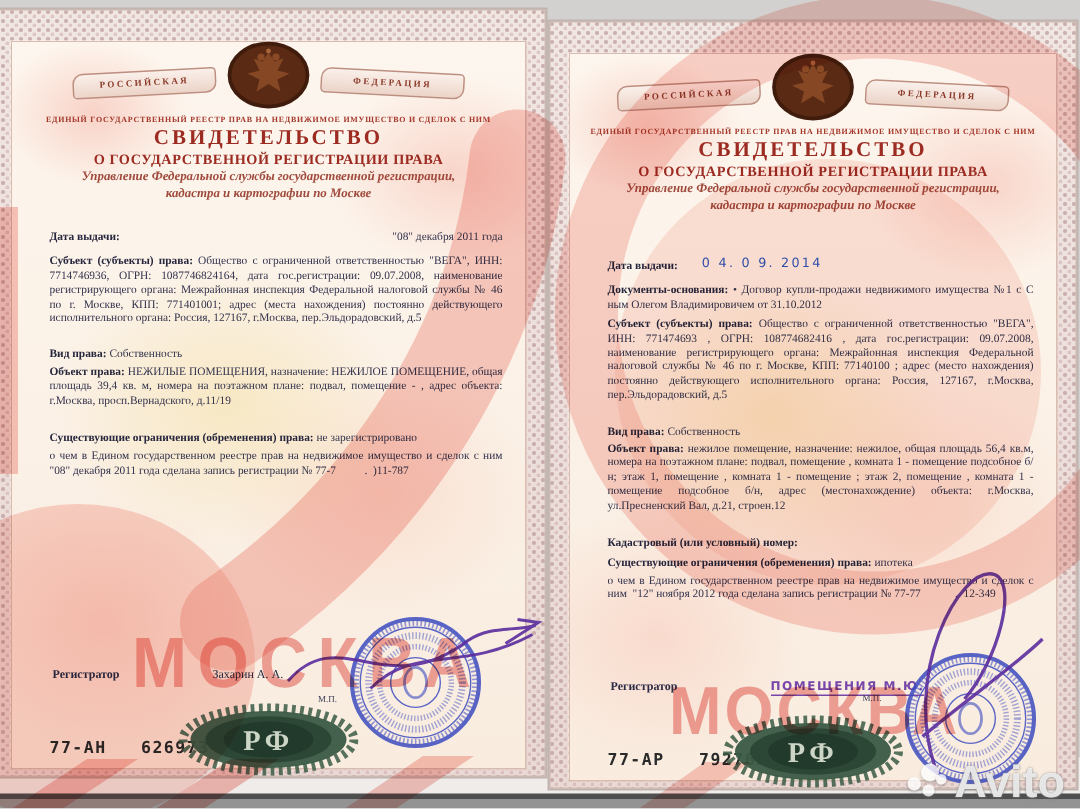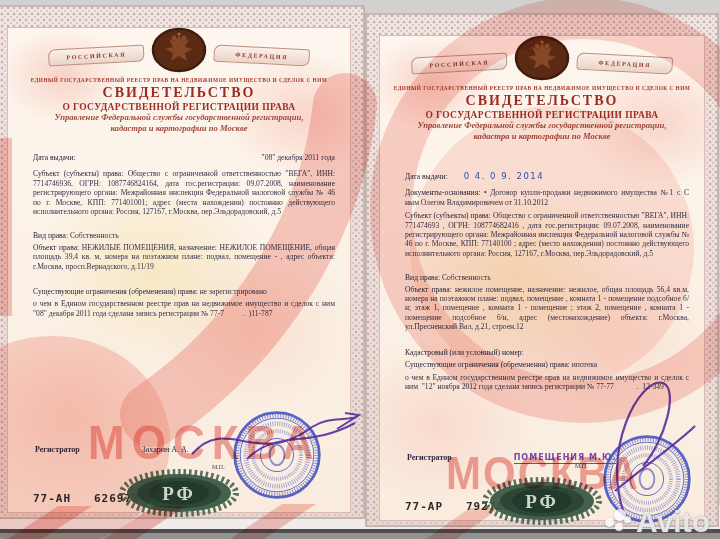--- a/index.html
+++ b/index.html
@@ -41,21 +41,21 @@
   .registry{margin-top:4px;text-align:center;font-weight:bold;font-size:5.3px;letter-spacing:.5px;color:#a5392c;}
   .title{margin-top:2px;text-align:center;font-weight:bold;font-size:14px;letter-spacing:2px;color:#9c2b22;}
   .subtitle{margin-top:1px;text-align:center;font-weight:bold;font-size:9.5px;letter-spacing:.4px;color:#9c2b22;}
   .auth{text-align:center;font-weight:bold;font-size:8.6px;color:#a04a3c;line-height:10.5px;font-style:italic;}
   .auth:first-of-type{margin-top:3px;}
 
   
   .body{margin:20px 16px 0 26px;font-size:7.6px;line-height:9.4px;color:#33334d;text-align:justify;}
   .cert--right .body{margin-top:31px;}
   .body p{margin:0 0 4px 0;}
-  .lbl{font-weight:normal;color:#26263d;}
+  .lbl{font-weight:bold;color:#26263d;}
   .date-row{display:flex;justify-content:space-between;margin-bottom:7px;}
   .cert--right .date-row{justify-content:flex-start;gap:16px;}
   .dateval{white-space:pre;}
   .cert--right .dateval{font-family:"DejaVu Sans",sans-serif;font-weight:normal;font-size:8.5px;
     color:#2f55bd;letter-spacing:1.5px;}
   .p-subject{margin-bottom:15px !important;}
   .p-vid{margin-bottom:2px !important;}
   .p-object{margin-bottom:16px !important;}
   .p-cad{margin-bottom:3px !important;}
   .prewrap{white-space:pre-wrap;}

